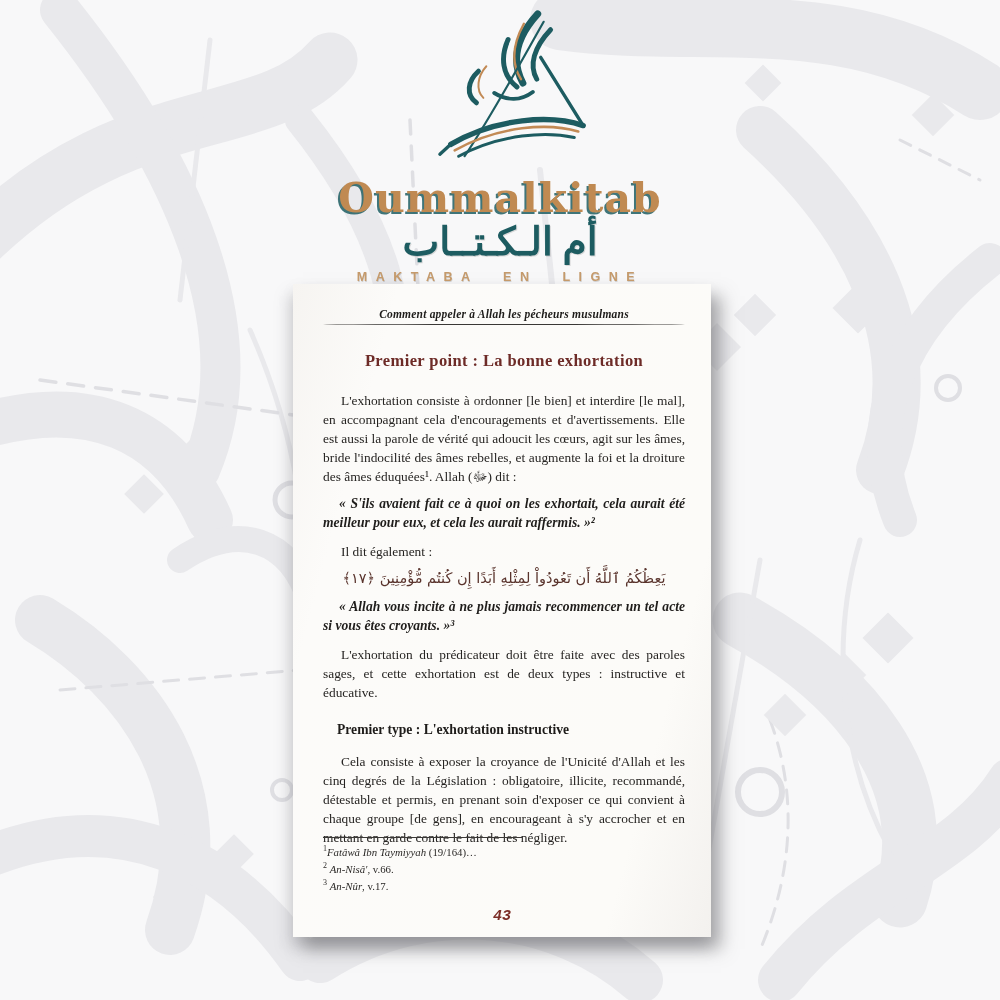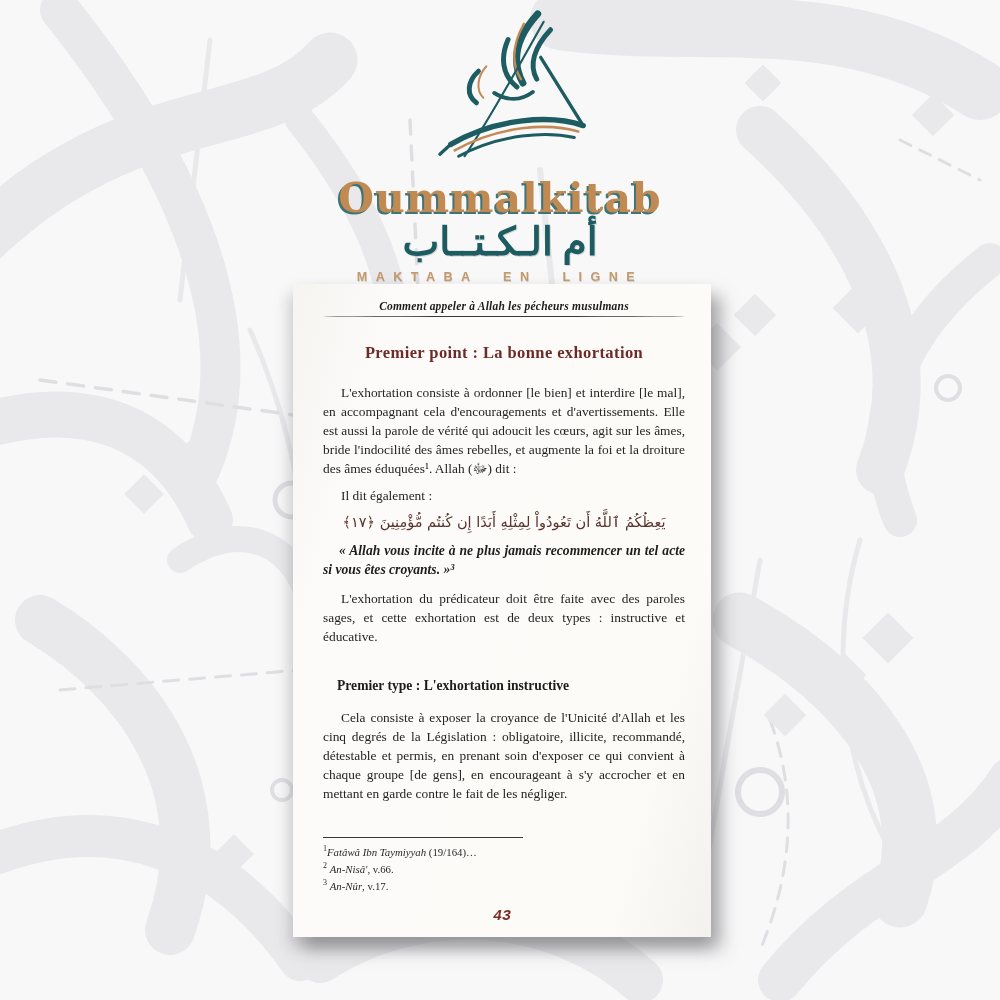--- a/index.html
+++ b/index.html
@@ -47,20 +47,21 @@
     box-shadow:10px 12px 16px rgba(95,95,100,0.50), -4px 10px 14px rgba(120,120,125,0.28);
     z-index:1;
     box-sizing:border-box;
     padding:16px 26px 10px 30px;
     color:#262422;
   }
   .running-header{
     text-align:center;font-style:italic;font-weight:700;
     font-size:11.5px;letter-spacing:0.2px;color:#1e1c1a;
     padding-bottom:4px;
+    margin-top:8px;
   }
   .header-rule{
     border:none;border-top:1.8px solid #3a3836;margin:0 0 26px 0;
     border-radius:50%/100% 100% 0 0;
   }
   .section-title{
     text-align:center;font-weight:700;font-size:16.5px;
     color:#6d2b27;letter-spacing:0.4px;margin:18px 0 20px 0;
   }
   .para{
@@ -73,21 +74,21 @@
     font-family:"DejaVu Sans","Liberation Sans",sans-serif;
     direction:rtl;
   }
   .quote{
     font-size:13.6px;line-height:19px;text-align:justify;
     font-weight:700;font-style:italic;text-indent:16px;
     margin:0 0 10px 0;color:#1f1d1b;
   }
   .intro-line{margin-bottom:2px;}
   .subheading{
-    font-weight:700;font-size:13.6px;margin:32px 0 14px 0;
+    font-weight:700;font-size:13.6px;margin:20px 0 14px 0;
     text-indent:14px;color:#1e1c1a;
   }
   .footnote-block{position:absolute;left:30px;bottom:44px;width:300px;}
   .footnote-rule{
     border:none;border-top:1.4px solid #3a3836;width:200px;
     margin:0 0 4px 0;
   }
   .footnote{
     font-size:10.8px;line-height:14.5px;color:#2a2826;
   }
@@ -180,20 +181,21 @@
 
   <div class="book-page">
     <div class="running-header">Comment appeler à Allah les pécheurs musulmans</div>
     <hr class="header-rule">
 
     <div class="section-title">Premier point : La bonne exhortation</div>
 
     <p class="para">L'exhortation consiste à ordonner [le bien] et interdire [le mal], en accompagnant cela d'encouragements et d'avertissements. Elle est aussi la parole de vérité qui adoucit les cœurs, agit sur les âmes, bride l'indocilité des âmes rebelles, et augmente la foi et la droiture des âmes éduquées¹. Allah (ﷻ) dit :</p>
 
 
+    <p class="quote">« S'ils avaient fait ce à quoi on les exhortait, cela aurait été meilleur pour eux, et cela les aurait raffermis. »²</p>
 
     <p class="para intro-line">Il dit également :</p>
 
     <div class="verse-arabic">يَعِظُكُمُ ٱللَّهُ أَن تَعُودُواْ لِمِثْلِهِ أَبَدًا إِن كُنتُم مُّؤْمِنِينَ ﴿١٧﴾</div>
 
     <p class="quote">« Allah vous incite à ne plus jamais recommencer un tel acte si vous êtes croyants. »³</p>
 
     <p class="para">L'exhortation du prédicateur doit être faite avec des paroles sages, et cette exhortation est de deux types : instructive et éducative.</p>
 
     <div class="subheading">Premier type : L'exhortation instructive</div>

